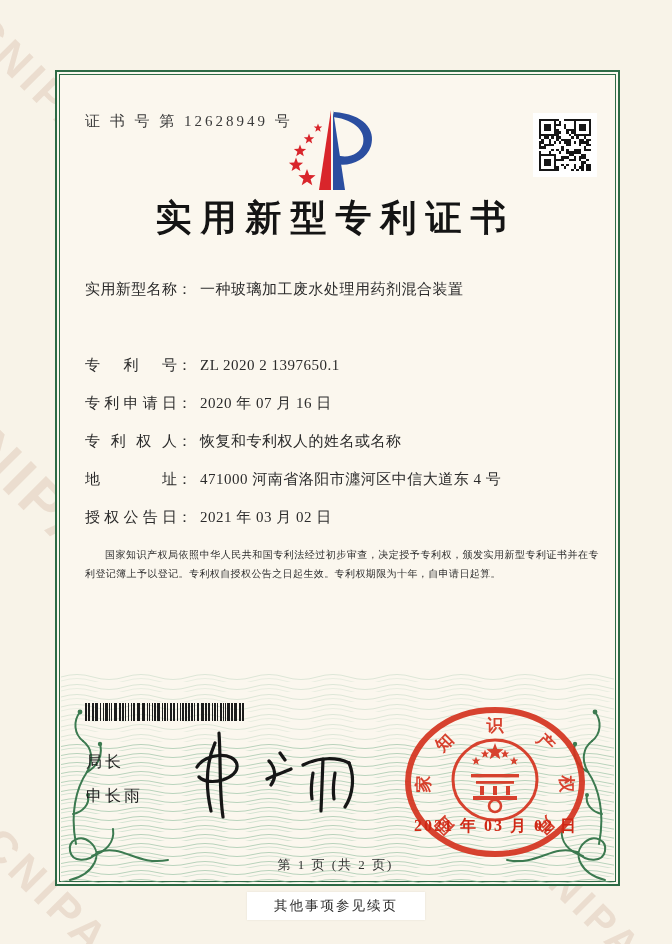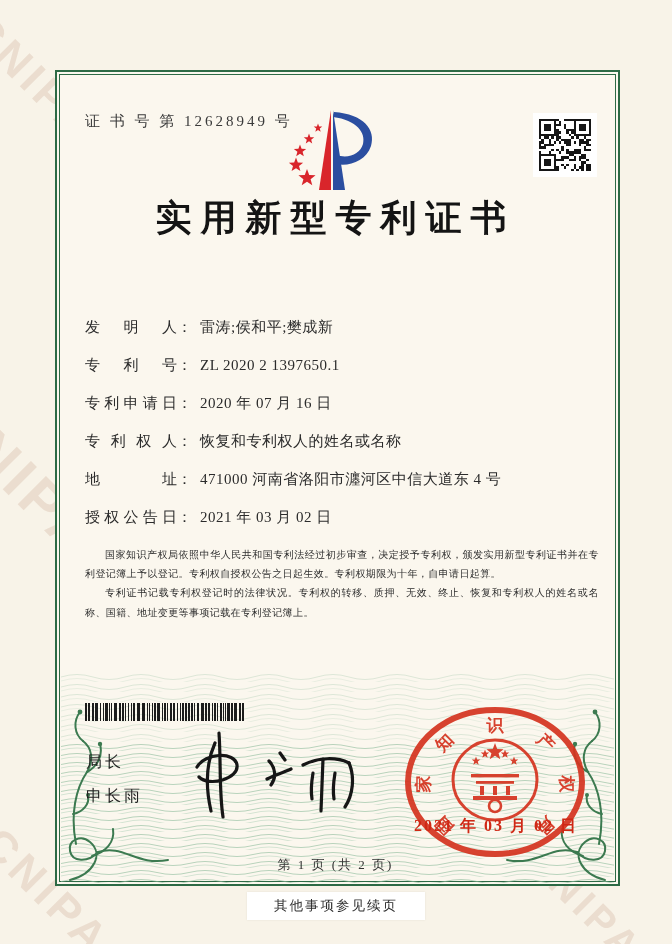--- a/index.html
+++ b/index.html
@@ -583,42 +583,41 @@
         <div></div>
         <div class="on"></div>
         <div></div>
         <div class="on"></div>
         <div class="on"></div>
       </div>
   </div>
 
   <div class="title">实用新型专利证书</div>
 
-  <div class="field-row" style="top:318px;">
-    <span class="flabel">发明人</span><span>：</span><span class="fvalue">雷涛;侯和平;樊成新</span>
+  <div class="field-row" style="top:280px;">
+    <span class="flabel">实用新型名称</span><span>：</span><span class="fvalue">一种玻璃加工废水处理用药剂混合装置</span>
   </div>
   <div class="field-row" style="top:356px;">
     <span class="flabel">专利号</span><span>：</span><span class="fvalue">ZL 2020 2 1397650.1</span>
   </div>
   <div class="field-row" style="top:394px;">
     <span class="flabel">专利申请日</span><span>：</span><span class="fvalue">2020 年 07 月 16 日</span>
   </div>
   <div class="field-row" style="top:432px;">
     <span class="flabel">专利权人</span><span>：</span><span class="fvalue">恢复和专利权人的姓名或名称</span>
   </div>
   <div class="field-row" style="top:470px;">
     <span class="flabel">地址</span><span>：</span><span class="fvalue">471000 河南省洛阳市瀍河区中信大道东 4 号</span>
   </div>
   <div class="field-row" style="top:508px;">
     <span class="flabel">授权公告日</span><span>：</span><span class="fvalue">2021 年 03 月 02 日</span>
   </div>
 
   <div class="paras">
     <p>国家知识产权局依照中华人民共和国专利法经过初步审查，决定授予专利权，颁发实用新型专利证书并在专利登记簿上予以登记。专利权自授权公告之日起生效。专利权期限为十年，自申请日起算。</p>
-    <p>专利证书记载专利权登记时的法律状况。专利权的转移、质押、无效、终止、恢复和专利权人的姓名或名称、国籍、地址变更等事项记载在专利登记簿上。</p>
   </div>
 
   <div class="barcode" id="barcode">
       <i class="b" style="width: 2px;"></i>
       <i class="s" style="width: 1px;"></i>
       <i class="b" style="width: 2px;"></i>
       <i class="s" style="width: 2px;"></i>
       <i class="b" style="width: 2px;"></i>
       <i class="s" style="width: 1px;"></i>
       <i class="b" style="width: 3px;"></i>

